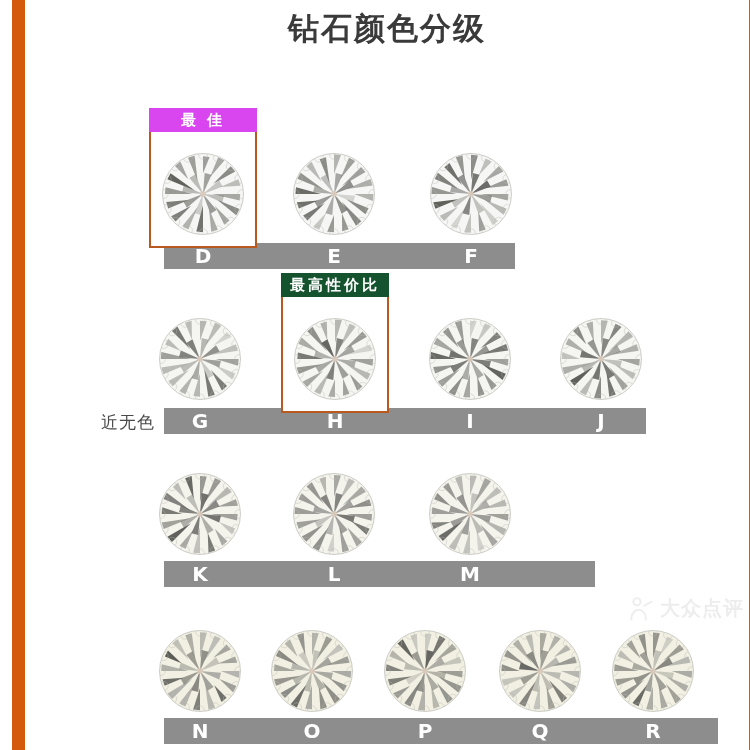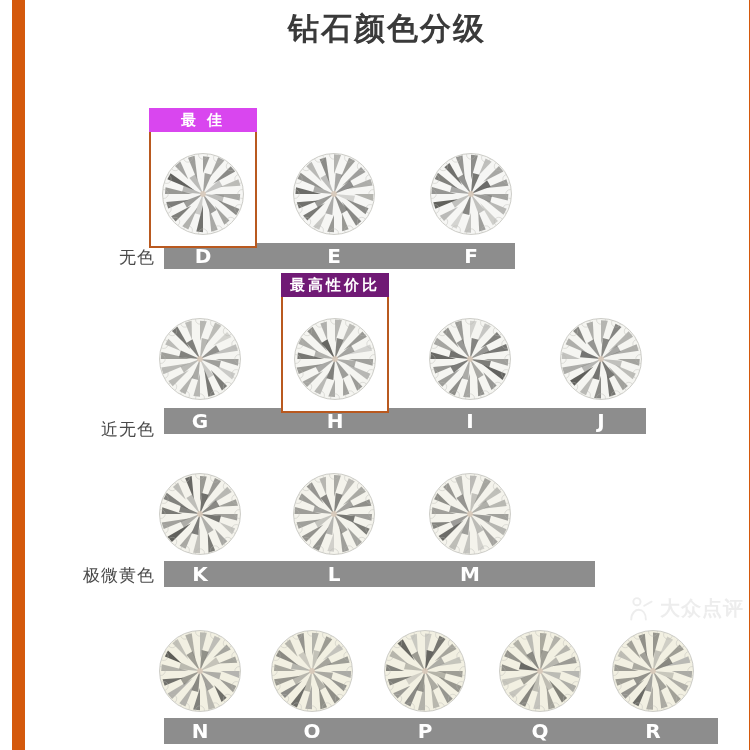--- a/index.html
+++ b/index.html
@@ -132,21 +132,20 @@
 
 <div id="page">
 
   <div class="edge-bar left"></div>
   <div class="edge-bar right"></div>
 
   <div class="page-title">钻石颜色分级</div>
 
   <div id="rows-container">
       <div class="grade-row" style="top: 0px; height: 750px; pointer-events: none;">
-        <div class="row-label" style="top: 246px;">无色</div>
         <div class="grade-bar" style="left: 152px; top: 243px; width: 351px; background: rgb(141, 141, 141);"></div>
         <div class="diamond-slot" style="pointer-events: auto; left: 145px; top: 148px; z-index: 3;">
           <svg viewBox="0 0 100 100" xmlns="http://www.w3.org/2000/svg">
             <defs>
               <clipPath id="cp0">
                 <circle cx="50" cy="50" r="44"></circle>
               </clipPath>
             </defs>
             <circle cx="50" cy="50" r="44" fill="#f6f6f4"></circle>
             <g clip-path="url(#cp0)">
@@ -304,21 +303,21 @@
               <circle cx="80.17931742104184" cy="19.820682578958145" r="4.84" fill="none" stroke="#b9b9b4" stroke-width="0.8" opacity="0.55"></circle>
               <circle cx="89.43117844758171" cy="33.66707110665794" r="4.84" fill="none" stroke="#b9b9b4" stroke-width="0.8" opacity="0.55"></circle>
             </g>
             <circle cx="50" cy="50" r="44" fill="none" stroke="#c9c9c3" stroke-width="1"></circle>
             <circle cx="50" cy="50" r="3.2" fill="#d8c8b8" opacity="0.8"></circle>
           </svg>
         </div>
         <div class="grade-letter" style="left: 439px; top: 243px; width: 40px;">F</div>
       </div>
       <div class="grade-row" style="top: 0px; height: 750px; pointer-events: none;">
-        <div class="row-label" style="top: 411px; margin-top: 7px;">近无色</div>
+        <div class="row-label" style="top: 411px;">近无色</div>
         <div class="grade-bar" style="left: 152px; top: 408px; width: 482px; background: rgb(141, 141, 141);"></div>
         <div class="diamond-slot" style="pointer-events: auto; left: 142px; top: 313px;">
           <svg viewBox="0 0 100 100" xmlns="http://www.w3.org/2000/svg">
             <defs>
               <clipPath id="cp3">
                 <circle cx="50" cy="50" r="44"></circle>
               </clipPath>
             </defs>
             <circle cx="50" cy="50" r="44" fill="#f5f5f1"></circle>
             <g clip-path="url(#cp3)">
@@ -417,21 +416,21 @@
               <circle cx="66.33292889334204" cy="10.568821552418292" r="4.84" fill="none" stroke="#b9b9b4" stroke-width="0.8" opacity="0.55"></circle>
               <circle cx="80.17931742104184" cy="19.820682578958145" r="4.84" fill="none" stroke="#b9b9b4" stroke-width="0.8" opacity="0.55"></circle>
               <circle cx="89.43117844758171" cy="33.66707110665794" r="4.84" fill="none" stroke="#b9b9b4" stroke-width="0.8" opacity="0.55"></circle>
             </g>
             <circle cx="50" cy="50" r="44" fill="none" stroke="#c9c9c3" stroke-width="1"></circle>
             <circle cx="50" cy="50" r="3.2" fill="#d8c8b8" opacity="0.8"></circle>
           </svg>
         </div>
         <div class="grade-letter" style="left: 303px; top: 408px; width: 40px;">H</div>
         <div class="hl-box" style="pointer-events: auto; left: 269px; top: 295px; width: 108px; height: 118px; border-color: rgb(185, 89, 31); z-index: 2;">
-          <div class="hl-badge" style="width: 108px; background: #701a75;">最高性价比</div>
+          <div class="hl-badge" style="width: 108px; background: #14532d;">最高性价比</div>
         </div>
         <div class="diamond-slot" style="pointer-events: auto; left: 412px; top: 313px;">
           <svg viewBox="0 0 100 100" xmlns="http://www.w3.org/2000/svg">
             <defs>
               <clipPath id="cp5">
                 <circle cx="50" cy="50" r="44"></circle>
               </clipPath>
             </defs>
             <circle cx="50" cy="50" r="44" fill="#f5f5f1"></circle>
             <g clip-path="url(#cp5)">
@@ -531,21 +530,20 @@
               <circle cx="80.17931742104184" cy="19.820682578958145" r="4.84" fill="none" stroke="#b9b9b4" stroke-width="0.8" opacity="0.55"></circle>
               <circle cx="89.43117844758171" cy="33.66707110665794" r="4.84" fill="none" stroke="#b9b9b4" stroke-width="0.8" opacity="0.55"></circle>
             </g>
             <circle cx="50" cy="50" r="44" fill="none" stroke="#c9c9c3" stroke-width="1"></circle>
             <circle cx="50" cy="50" r="3.2" fill="#d8c8b8" opacity="0.8"></circle>
           </svg>
         </div>
         <div class="grade-letter" style="left: 569px; top: 408px; width: 40px;">J</div>
       </div>
       <div class="grade-row" style="top: 0px; height: 750px; pointer-events: none;">
-        <div class="row-label" style="top: 564px;">极微黄色</div>
         <div class="grade-bar" style="left: 152px; top: 561px; width: 431px; background: rgb(141, 141, 141);"></div>
         <div class="diamond-slot" style="pointer-events: auto; left: 142px; top: 468px;">
           <svg viewBox="0 0 100 100" xmlns="http://www.w3.org/2000/svg">
             <defs>
               <clipPath id="cp7">
                 <circle cx="50" cy="50" r="44"></circle>
               </clipPath>
             </defs>
             <circle cx="50" cy="50" r="44" fill="#f4f3ec"></circle>
             <g clip-path="url(#cp7)">

